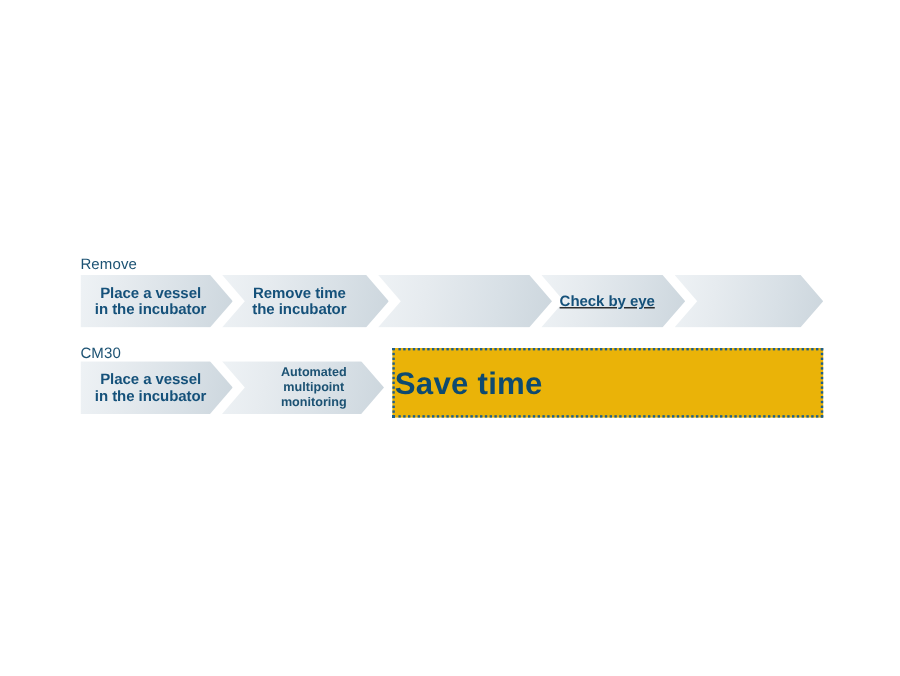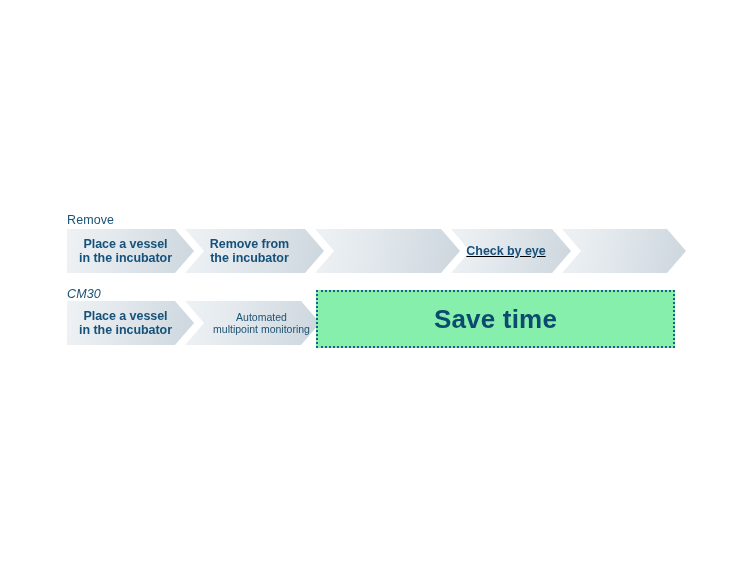--- a/index.html
+++ b/index.html
@@ -23,21 +23,21 @@
   
   .row-label {
     position: absolute;
     font-size: 12.5px;
     line-height: 14px;
     color: #1c5273;
     letter-spacing: 0.1px;
     white-space: nowrap;
   }
   #label-current { left: 67px; top: 213px; }
-  #label-cm30    { left: 67px; top: 287px; font-style: italic; }
+  #label-cm30    { left: 67px; top: 287px; }
 
   
   .flow-row {
     position: absolute;
     height: 48px;
   }
   #row-current { left: 67px; top: 229px; width: 619px; }
   #row-cm30    { left: 67px; top: 301px; width: 253px; }
 
   
@@ -82,41 +82,40 @@
     text-align: center;
     color: #15517a;
     font-size: 12.5px;
     font-weight: bold;
     line-height: 14.5px;
     letter-spacing: -0.05px;
     padding-right: 10px;
     white-space: pre-line;
   }
   .step.light .caption {
-    font-weight: normal;
+    font-weight: bold;
     font-size: 10.5px;
     line-height: 12.5px;
     letter-spacing: 0;
     color: #1c5273;
     margin-left: 28px;
   }
 
   
   #save-panel {
     position: absolute;
-    left: 316px;
+    left: 327px;
     top: 290px;
     width: 359px;
     height: 58px;
     box-sizing: border-box;
     border: 2px dotted #1c5e8c;
-    background: #86efac;
+    background: #eab308;
     display: flex;
     align-items: center;
-    justify-content: center;
   }
   #save-panel .save-text {
     font-size: 26px;
     font-weight: bold;
     color: #0d4a70;
     letter-spacing: 0.2px;
     line-height: 28px;
   }
 </style>
 </head>
@@ -129,21 +128,21 @@
   <div class="flow-row" id="row-current">
 
     <div class="step flat" style="left:0px; width:127px;">
       <span class="shape"></span>
       <span class="caption">Place a vessel
 in the incubator</span>
     </div>
 
     <div class="step notched" style="left:118px; width:139px;">
       <span class="shape"></span>
-      <span class="caption">Remove from
+      <span class="caption">Remove time
 the incubator</span>
     </div>
 
     <div class="step notched" style="left:248px; width:145px;">
       <span class="shape"></span>
     </div>
 
     <div class="step notched" style="left:384px; width:120px;text-decoration:underline;">
       <span class="shape"></span>
       <span class="caption">Check by eye</span>

